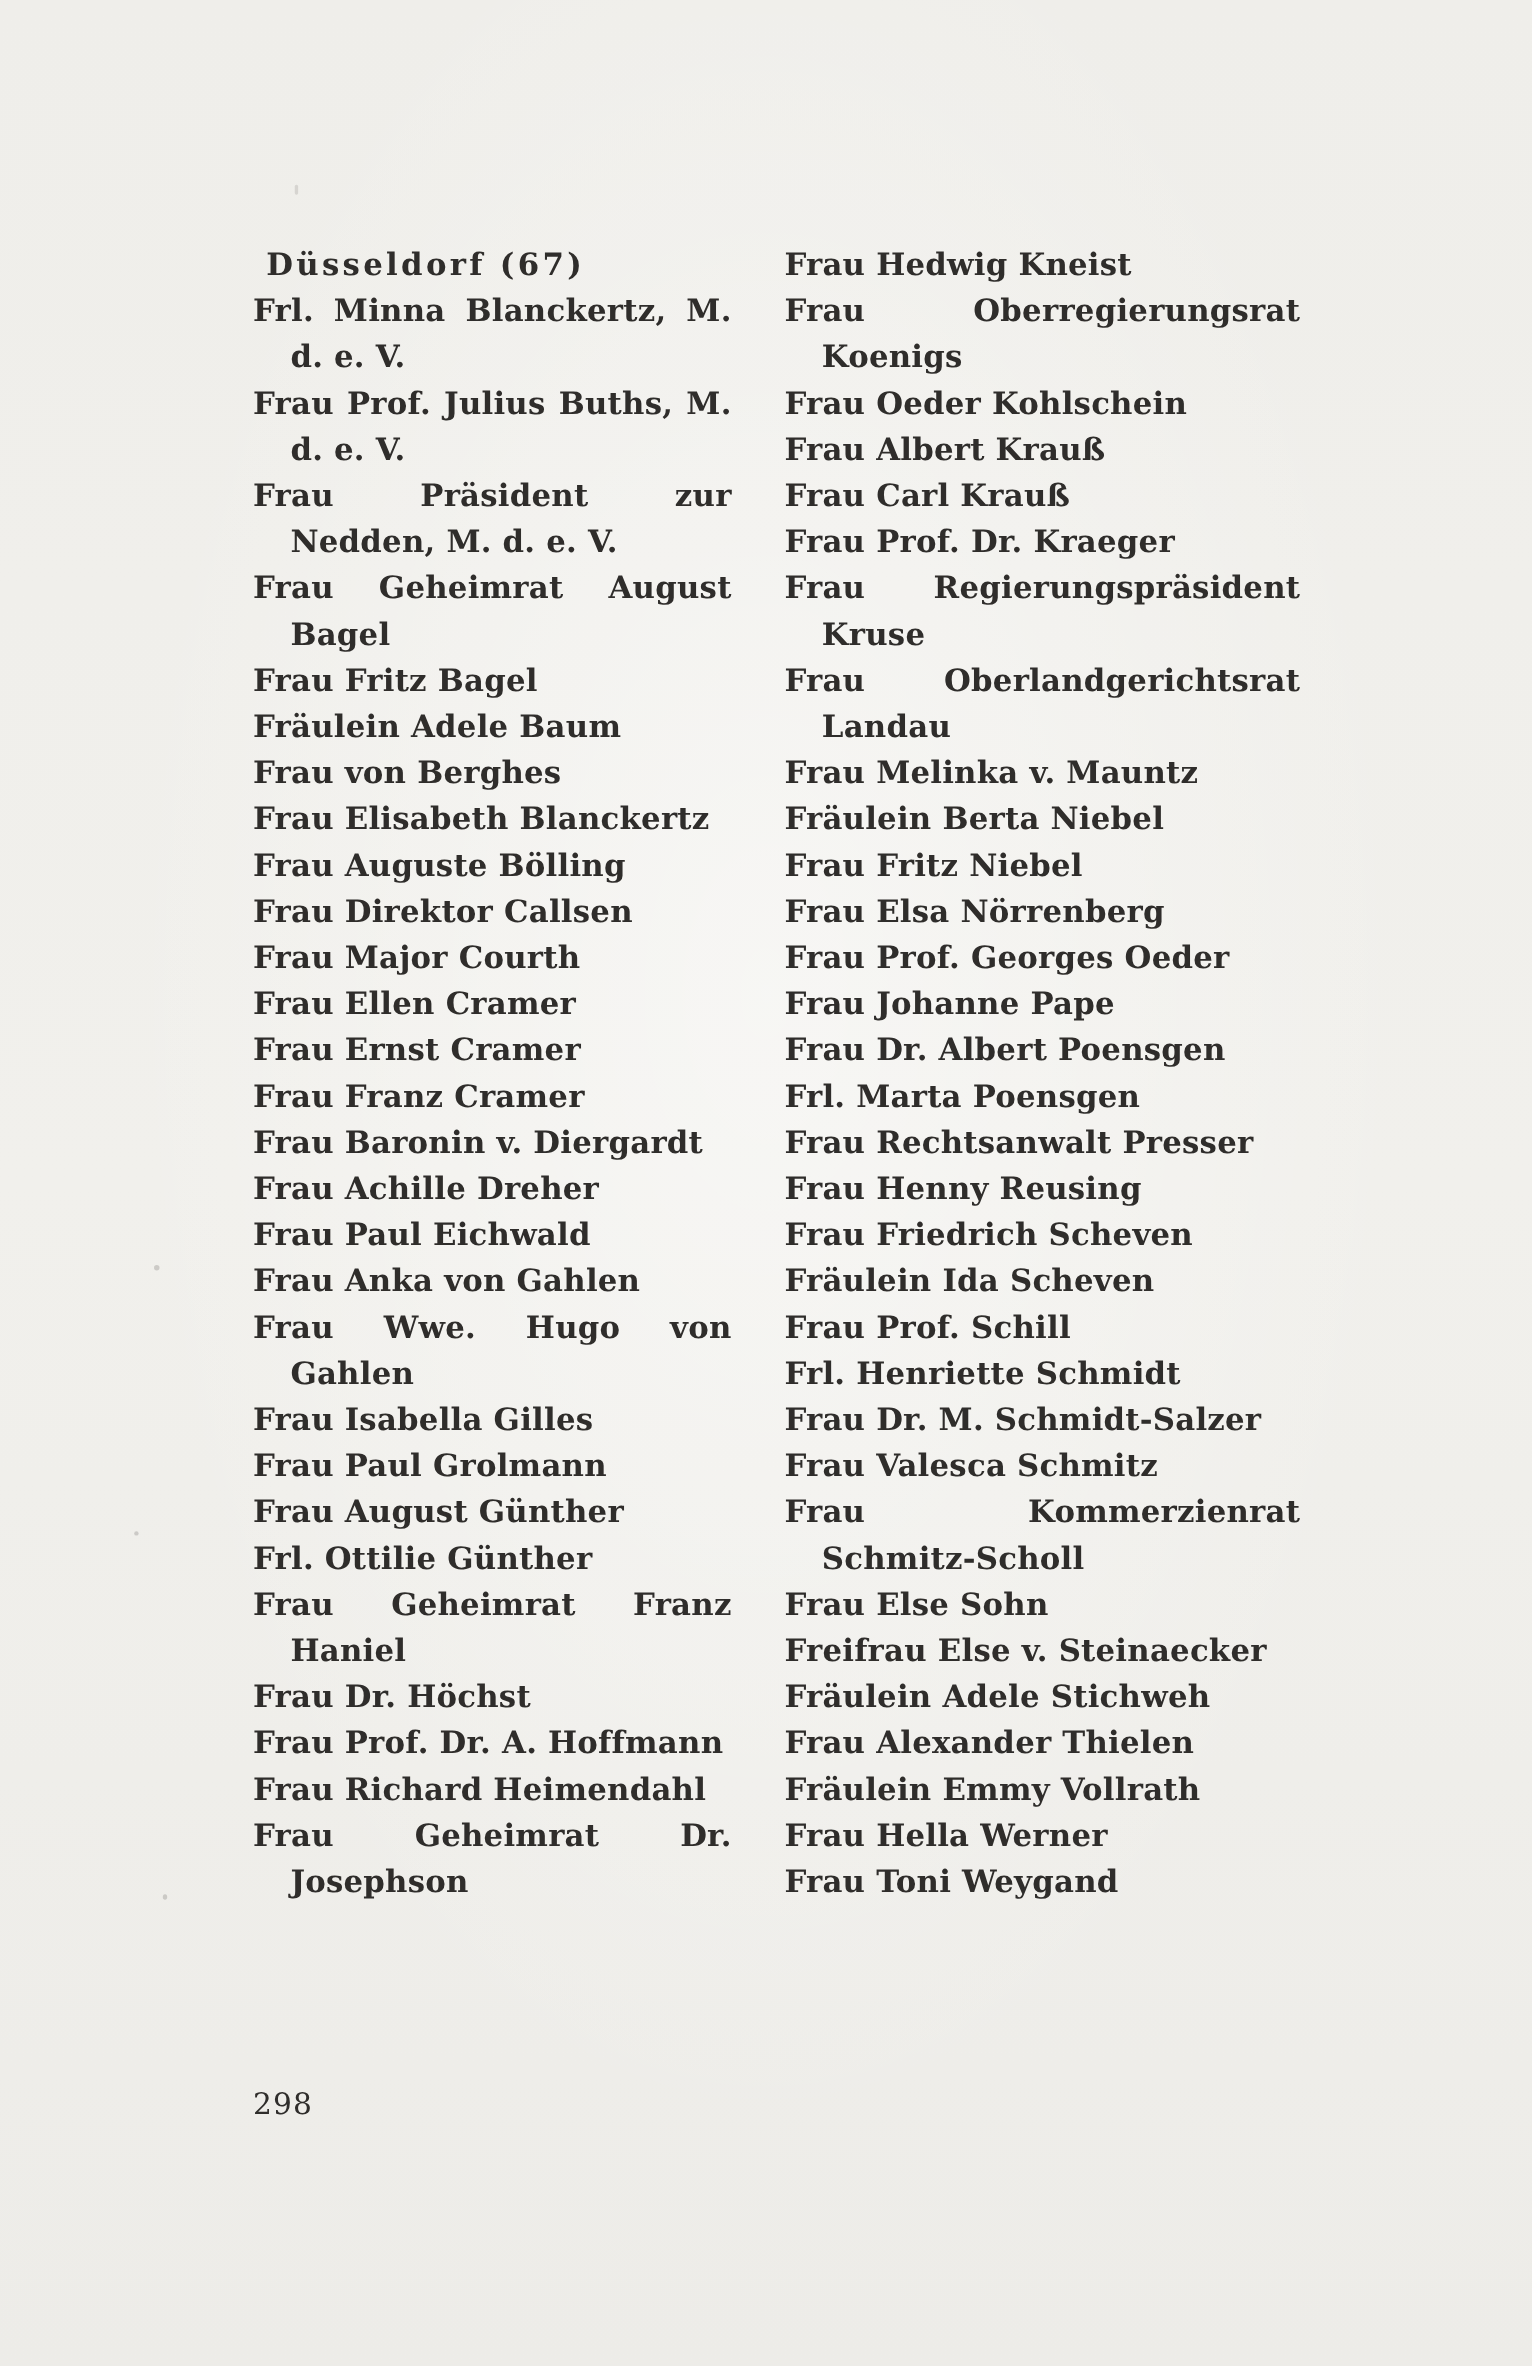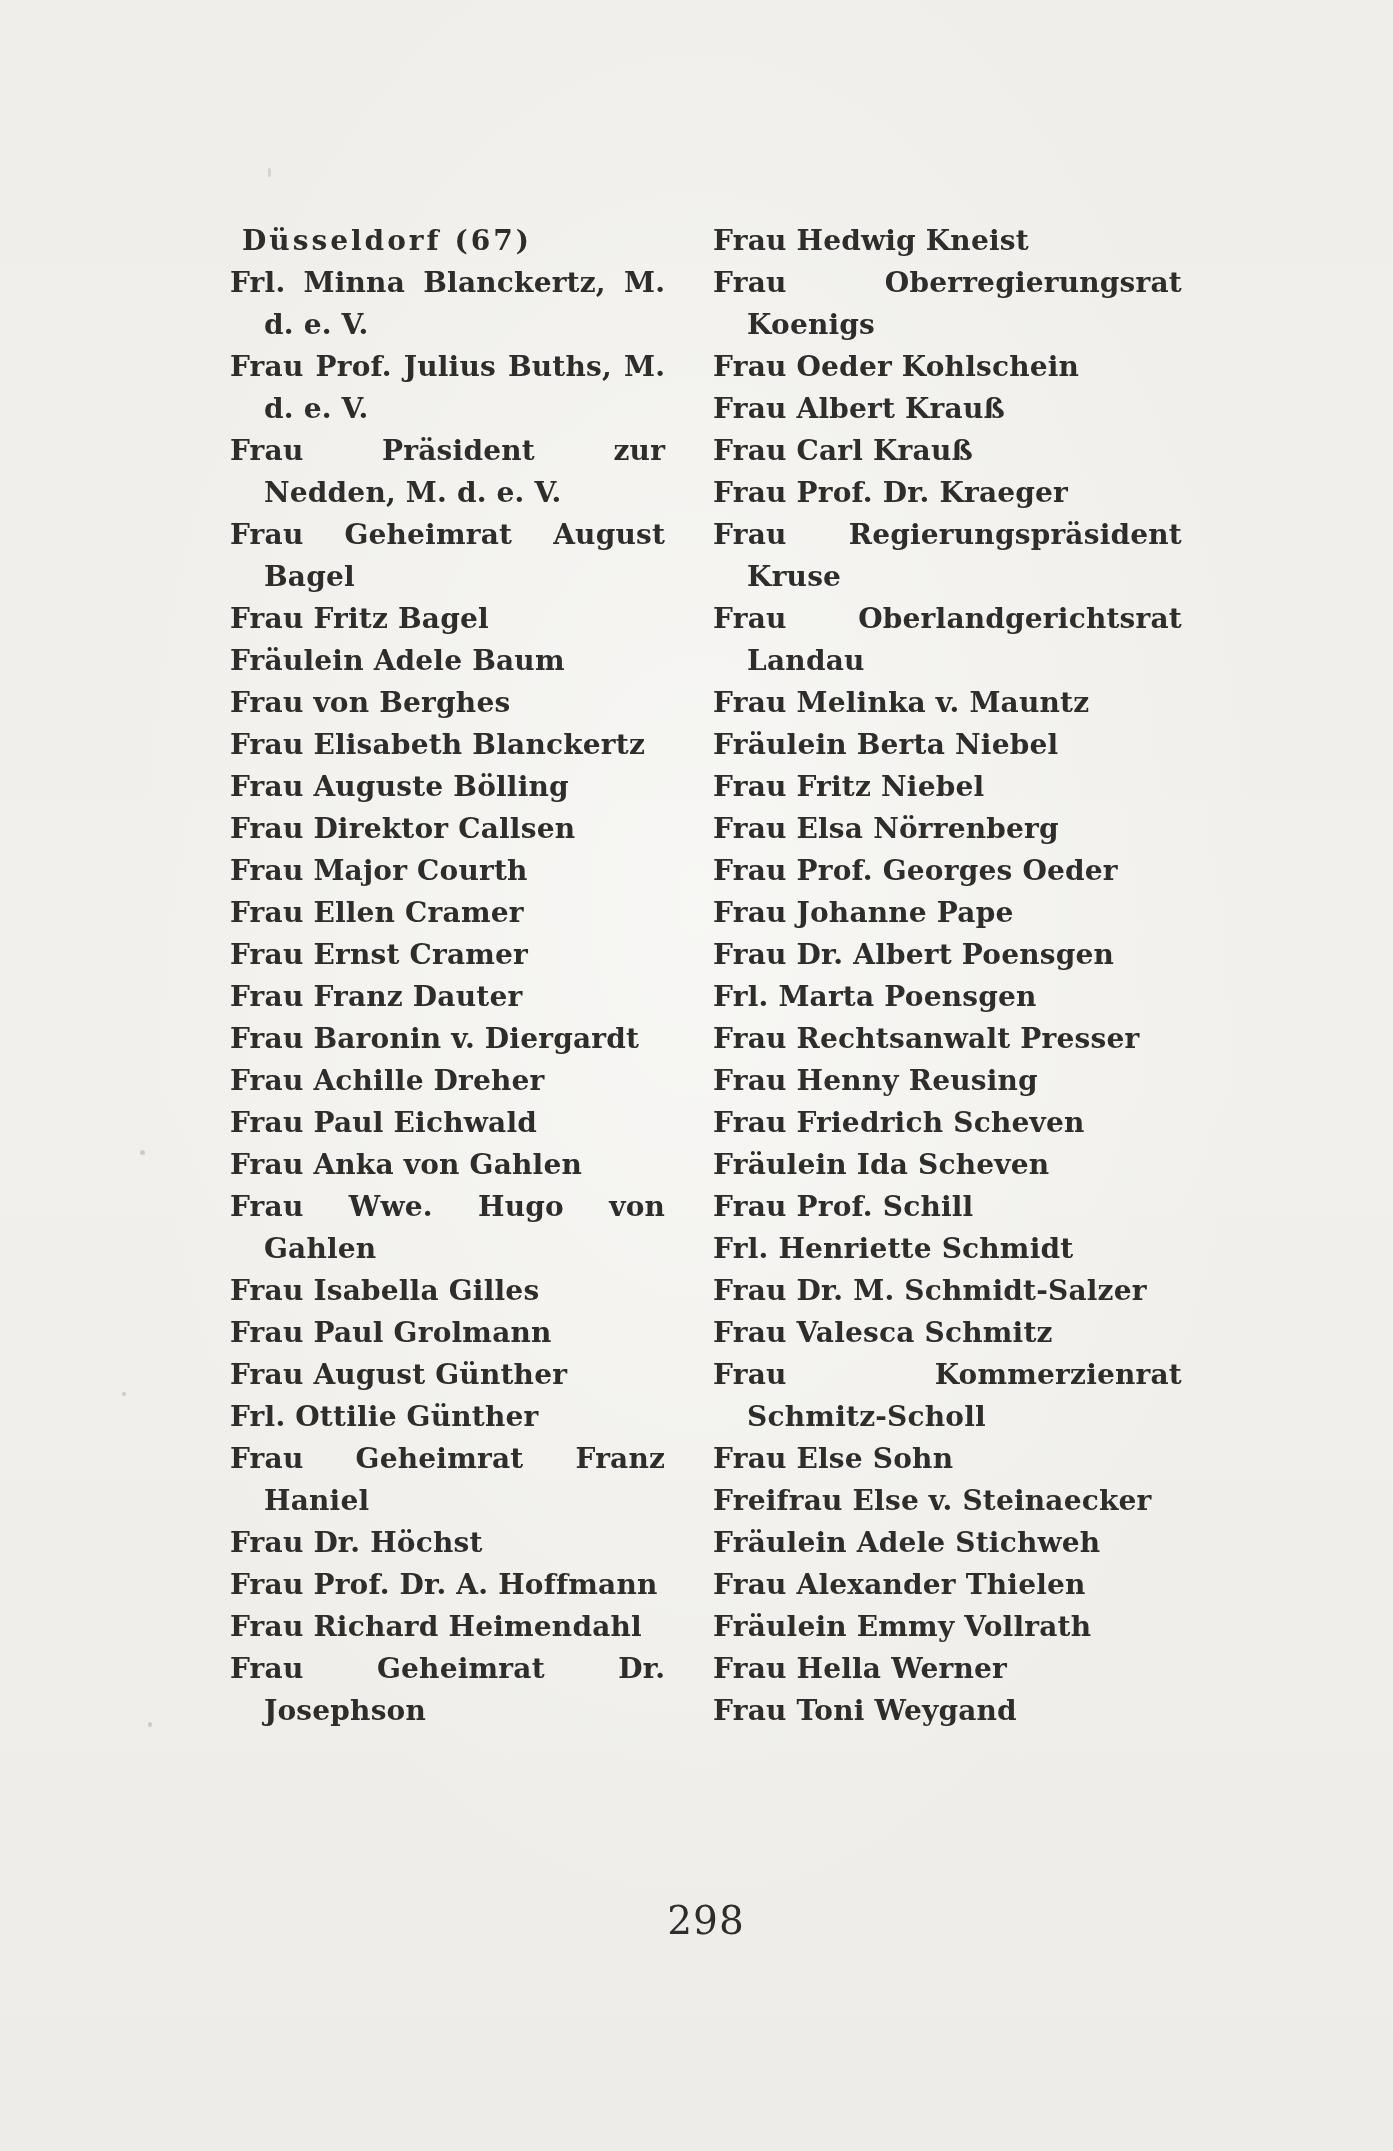--- a/index.html
+++ b/index.html
@@ -50,22 +50,22 @@
   .entry {
     padding-left: 34px;
     text-indent: -34px;
     text-align: justify;
   }
   .page-number {
     position: absolute;
     left: 230px;
     top: 1898px;
     width: 952px;
-    text-align: center;
-    font-size: 39px;
+    text-align: left;
+    font-size: 27px;
     font-weight: 400;
     color: var(--ink);
     letter-spacing: 1px;
   }
   .speck {
     position: absolute;
     background: #8a8884;
     border-radius: 50%;
     opacity: 0.35;
   }
@@ -90,21 +90,21 @@
           <div class="entry">Frau Geheimrat August Bagel</div>
           <div class="entry">Frau Fritz Bagel</div>
           <div class="entry">Fräulein Adele Baum</div>
           <div class="entry">Frau von Berghes</div>
           <div class="entry">Frau Elisabeth Blanckertz</div>
           <div class="entry">Frau Auguste Bölling</div>
           <div class="entry">Frau Direktor Callsen</div>
           <div class="entry">Frau Major Courth</div>
           <div class="entry">Frau Ellen Cramer</div>
           <div class="entry">Frau Ernst Cramer</div>
-          <div class="entry">Frau Franz Dauter</div>
+          <div class="entry">Frau Franz Cramer</div>
           <div class="entry">Frau Baronin v. Diergardt</div>
           <div class="entry">Frau Achille Dreher</div>
           <div class="entry">Frau Paul Eichwald</div>
           <div class="entry">Frau Anka von Gahlen</div>
           <div class="entry">Frau Wwe. Hugo von Gahlen</div>
           <div class="entry">Frau Isabella Gilles</div>
           <div class="entry">Frau Paul Grolmann</div>
           <div class="entry">Frau August Günther</div>
           <div class="entry">Frl. Ottilie Günther</div>
           <div class="entry">Frau Geheimrat Franz Haniel</div>

